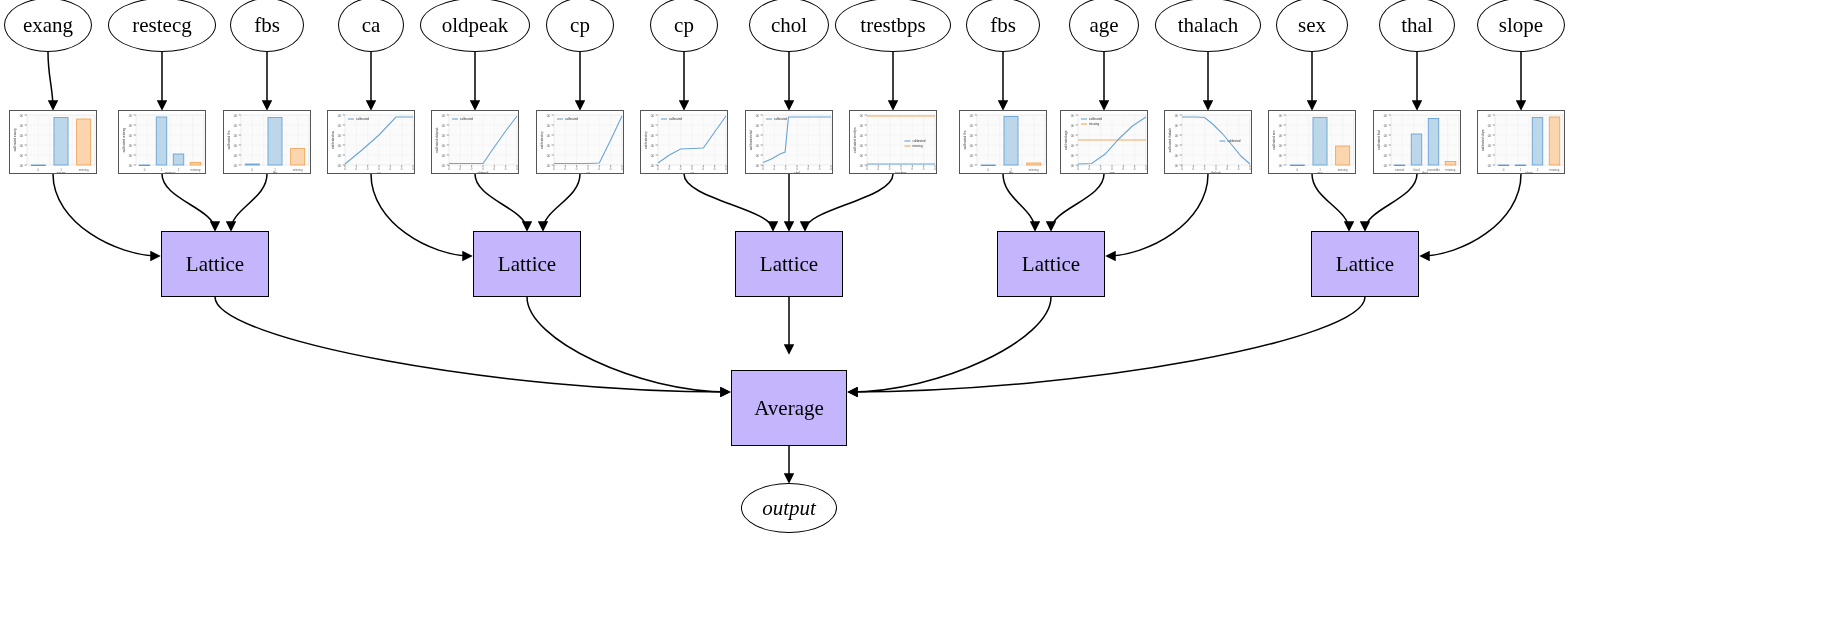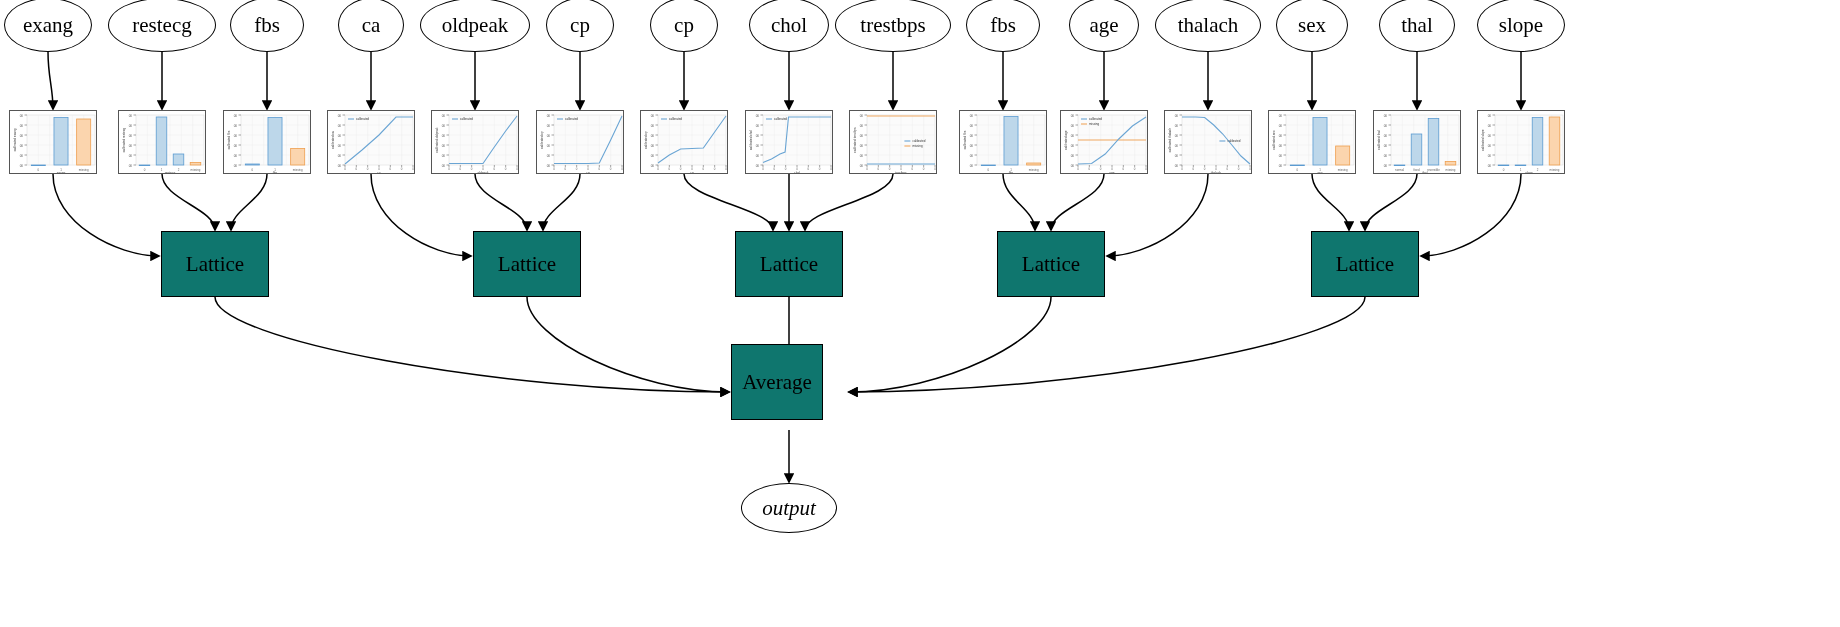--- a/index.html
+++ b/index.html
@@ -10,21 +10,21 @@
   .node{position:absolute;box-sizing:border-box;}
 
   .ellipse{
     border:1.6px solid #000;border-radius:50%;background:#fff;
     display:flex;align-items:center;justify-content:center;
     font-family:"Liberation Serif",serif;color:#000;
   }
   .ellipse .lbl{font-size:21px;line-height:1;white-space:nowrap;}
 
   .boxnode{
-    border:1.6px solid #000;background:#0f766e;
+    border:1.6px solid #000;background:#c4b5fd;
     display:flex;align-items:center;justify-content:center;
     font-family:"Liberation Serif",serif;font-size:21px;color:#000;
   }
 
   .plot{
     border:1.3px solid #555;background:#fff;box-sizing:border-box;
     overflow:hidden;
   }
   .plot svg{display:block;}
 </style>
@@ -756,20 +756,20 @@
       </div>
       <div class="node boxnode" style="left: 735px; top: 231px; width: 108px; height: 66px;">
         <span>Lattice</span>
       </div>
       <div class="node boxnode" style="left: 997px; top: 231px; width: 108px; height: 66px;">
         <span>Lattice</span>
       </div>
       <div class="node boxnode" style="left: 1311px; top: 231px; width: 108px; height: 66px;">
         <span>Lattice</span>
       </div>
-      <div class="node boxnode" style="left: 731px; top: 344px; width: 92px; height: 76px;">
+      <div class="node boxnode" style="left: 731px; top: 370px; width: 116px; height: 76px;">
         <span>Average</span>
       </div>
       <div class="node ellipse" style="left: 741px; top: 483px; width: 96px; height: 50px; font-style: italic;">
         <span class="lbl">output</span>
       </div>
     </div>
 </div>
 
 </body></html>

